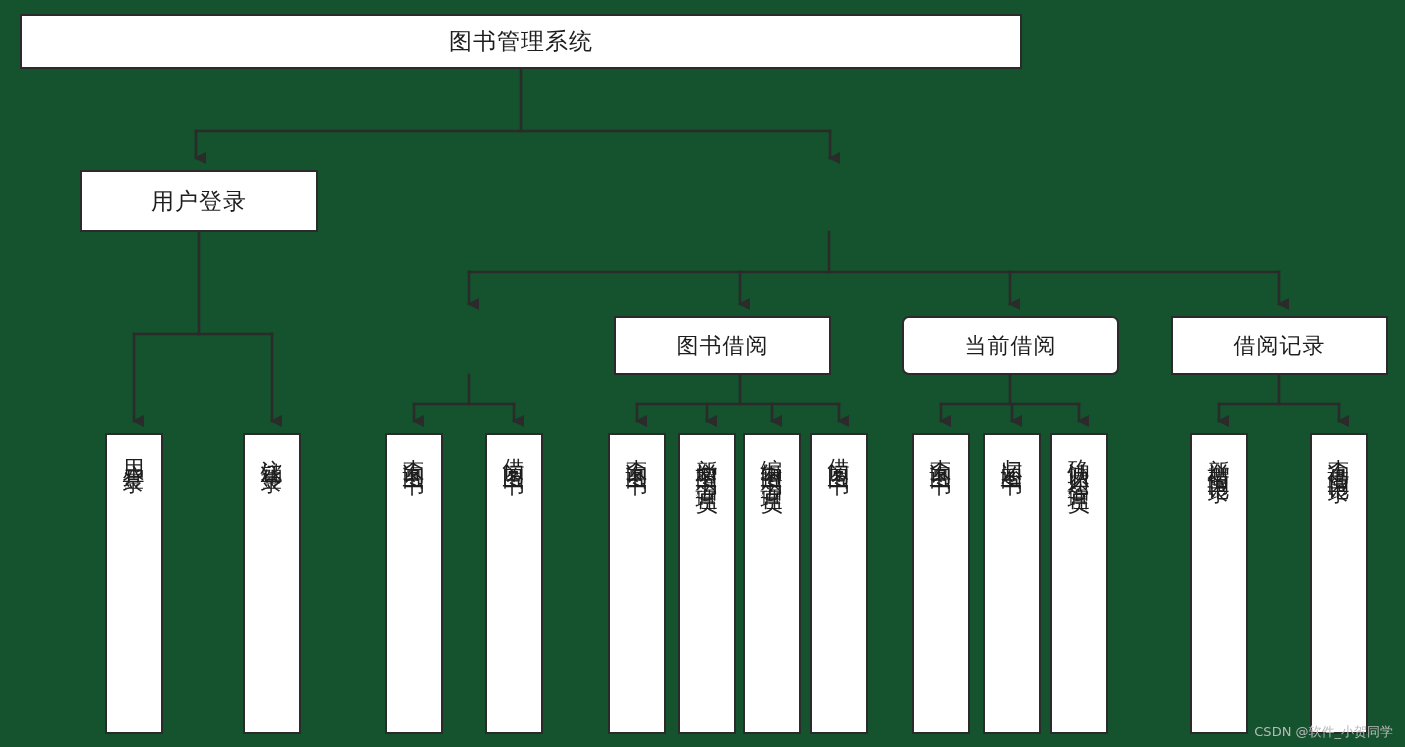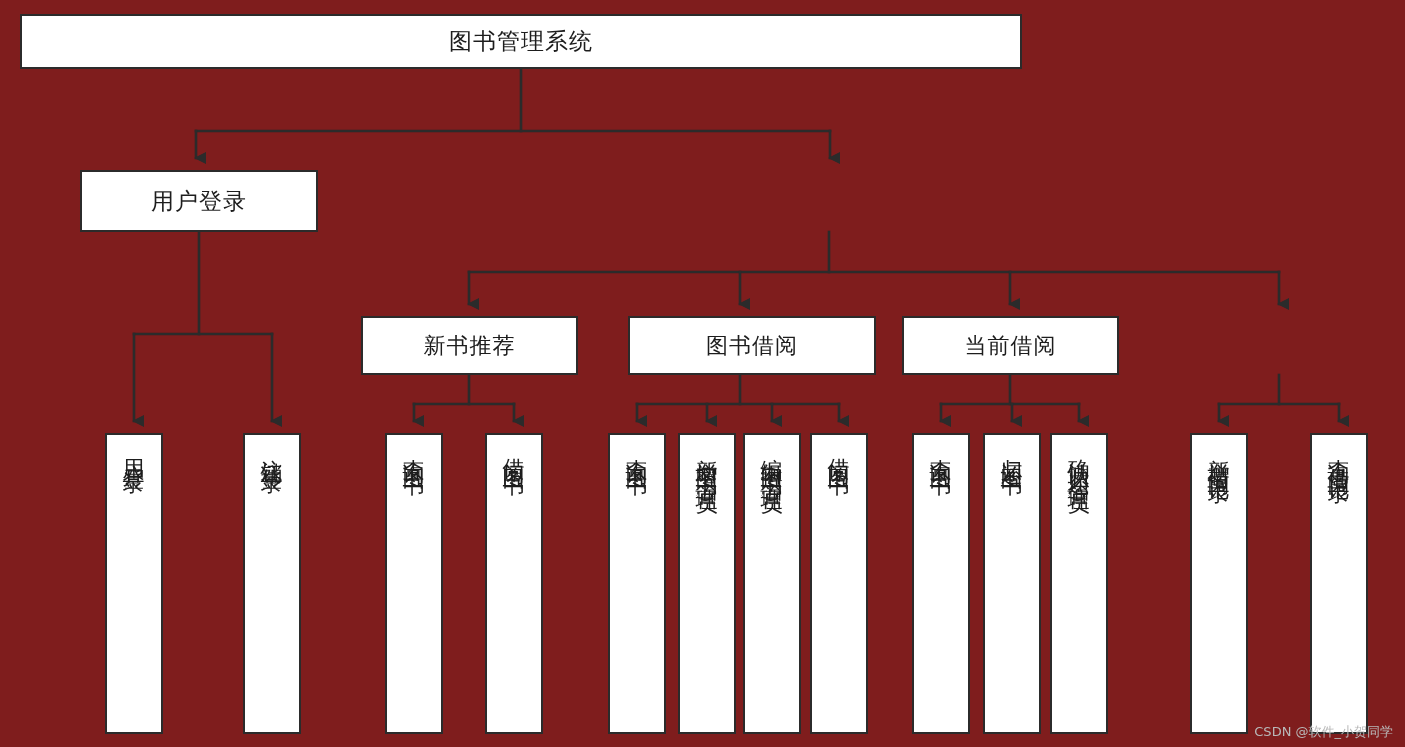--- a/index.html
+++ b/index.html
@@ -5,21 +5,21 @@
 <style>
   html, body {
     margin: 0;
     padding: 0;
     background: #ffffff;
   }
   #canvas {
     position: relative;
     width: 1405px;
     height: 747px;
-    background: #7f1d1d;
+    background: #14532d;
     font-family: "DejaVu Sans", "Liberation Sans", sans-serif;
     overflow: hidden;
   }
   svg#edges {
     position: absolute;
     left: 0;
     top: 0;
     width: 1405px;
     height: 747px;
     pointer-events: none;
@@ -129,28 +129,28 @@
   </svg>
 
   <div class="node root" style="left: 20px; top: 14px; width: 1002px; height: 55px;">
     <span class="label">图书管理系统</span>
   </div>
 
   <div class="node lvl1" style="left: 80px; top: 170px; width: 238px; height: 62px;">
     <span class="label">用户登录</span>
   </div>
 
-  <div class="node lvl2" style="left: 361px; top: 316px; width: 217px; height: 59px;">
-    <span class="label">新书推荐</span>
-  </div>
-  <div class="node lvl2" style="left: 628px; top: 316px; width: 248px; height: 59px;">
+  <div class="node lvl2" style="left: 614px; top: 316px; width: 217px; height: 59px;">
     <span class="label">图书借阅</span>
   </div>
-  <div class="node lvl2" style="left: 902px; top: 316px; width: 217px; height: 59px;">
+  <div class="node lvl2" style="left: 902px; top: 316px; width: 217px; height: 59px; border-radius: 7px;">
     <span class="label">当前借阅</span>
+  </div>
+  <div class="node lvl2" style="left: 1171px; top: 316px; width: 217px; height: 59px;">
+    <span class="label">借阅记录</span>
   </div>
 
   <div class="node leaf" style="left: 105px; top: 433px; width: 58px; height: 301px;">
     <span class="label">用户登录</span>
   </div>
   <div class="node leaf" style="left: 243px; top: 433px; width: 58px; height: 301px;">
     <span class="label">注销登录</span>
   </div>
   <div class="node leaf" style="left: 385px; top: 433px; width: 58px; height: 301px;">
     <span class="label">查询图书</span>

